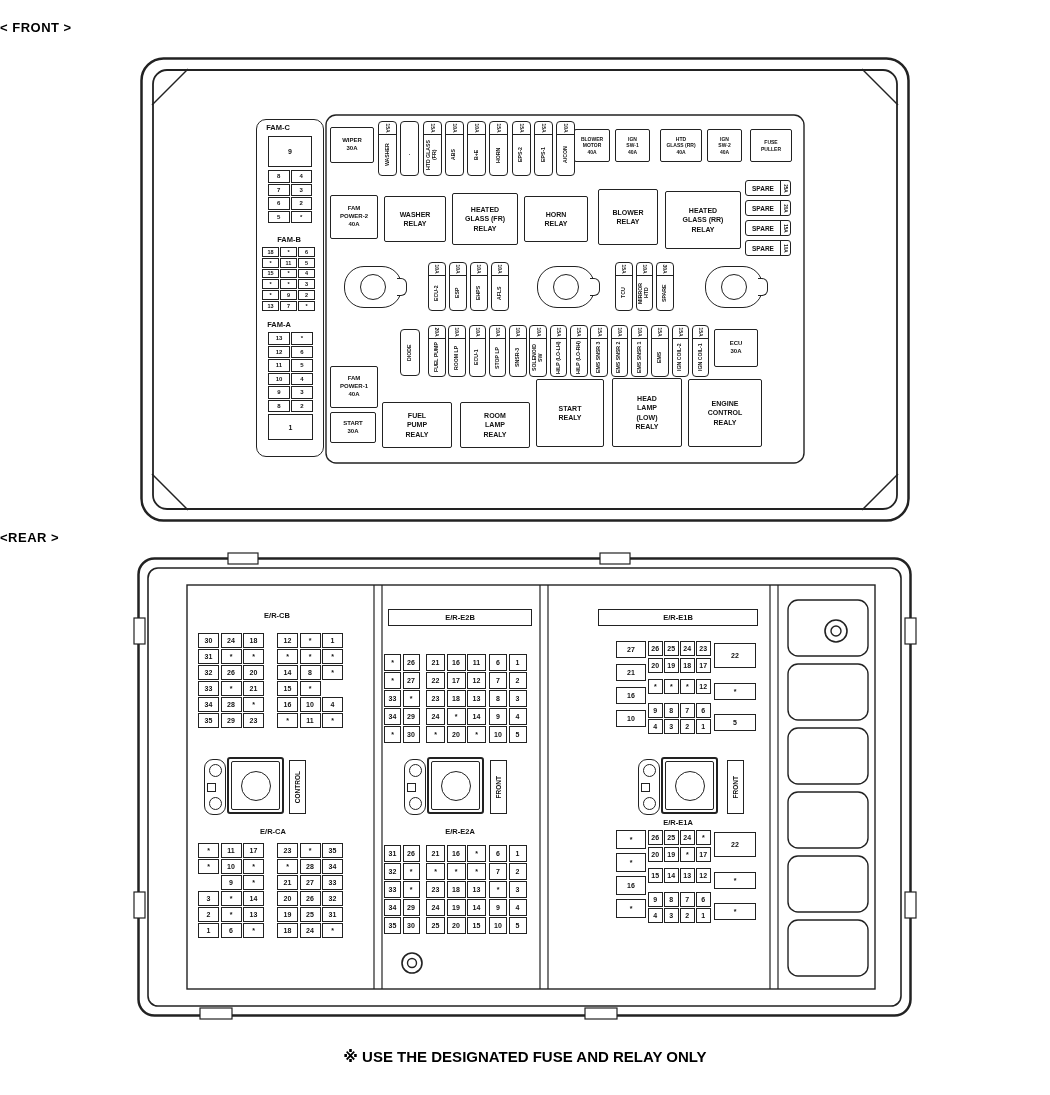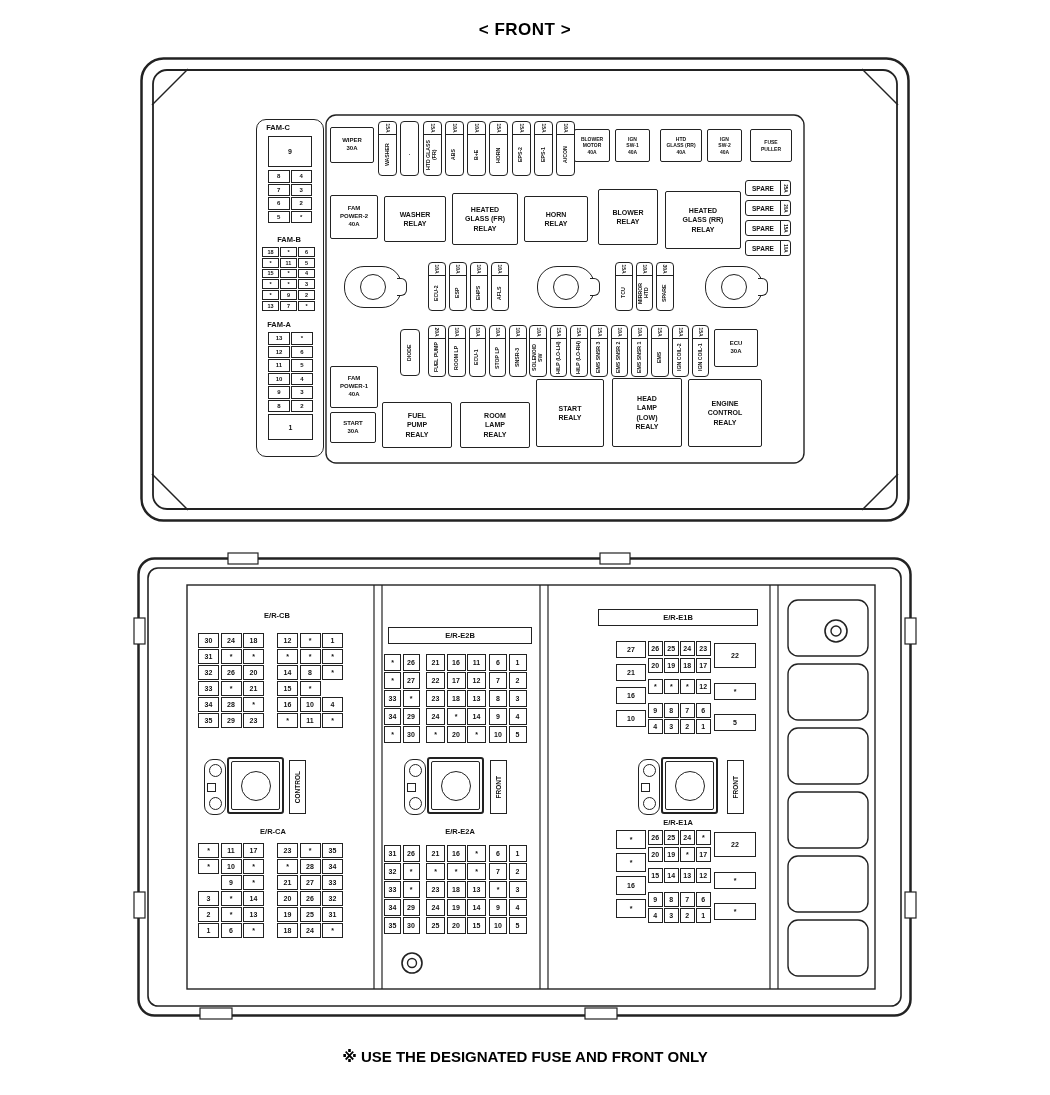--- a/index.html
+++ b/index.html
@@ -1,19 +1,19 @@
 <!DOCTYPE html>
 <html><head>
 <meta charset="utf-8">
 <style>
   html,body{margin:0;padding:0;background:#fff;}
   .canvas{position:relative;width:1050px;height:1095px;background:#fff;
           font-family:"Liberation Sans","DejaVu Sans",sans-serif;color:#111;overflow:hidden;}
-  .ttl{position:absolute;left:0;width:100%;text-align:center;font-weight:bold;
-       font-size:17px;letter-spacing:.5px;color:#000;}
+  .ttl{position:absolute;left:0;width:100%;text-align:left;font-weight:bold;
+       font-size:13px;letter-spacing:.5px;color:#000;}
   .ftr{position:absolute;left:0;width:100%;text-align:center;font-weight:bold;
        font-size:15px;color:#000;}
   svg{position:absolute;}
   
   .rbox{position:absolute;border:1.8px solid #222;border-radius:2px;background:#fff;
         display:flex;align-items:center;justify-content:center;text-align:center;
         white-space:pre-line;font-weight:bold;font-size:6.5px;line-height:1.3;box-sizing:border-box;}
   .f5{font-size:5px;line-height:1.25;}
   .f6{font-size:6px;}
   .f7{font-size:7px;}
@@ -464,20 +464,21 @@
   <div class="rbox f7" style="left:536px;top:379px;width:68px;height:68px">START
 REALY</div>
   <div class="rbox f7" style="left:612px;top:378px;width:70px;height:69px">HEAD
 LAMP
 (LOW)
 REALY</div>
   <div class="rbox f7" style="left:688px;top:379px;width:74px;height:68px">ENGINE
 CONTROL
 REALY</div>
 
+  <div class="ttl" style="top:530px">&lt;REAR &gt;</div>
 
   <svg width="790" height="475" viewBox="0 0 790 475" style="left:130px;top:550px">
     <g fill="#fff" stroke="#222">
       <rect x="8.5" y="8.5" width="772" height="457" rx="16" stroke-width="2.5" fill="none"></rect>
       <rect x="18" y="18" width="753" height="438" rx="10" stroke-width="1.6" fill="none"></rect>
       <rect x="57" y="35" width="688" height="404" stroke-width="1.4" fill="none"></rect>
       <rect x="98" y="3" width="30" height="11" stroke-width="1.2"></rect>
       <rect x="470" y="3" width="30" height="11" stroke-width="1.2"></rect>
       <rect x="70" y="458" width="32" height="11" stroke-width="1.2"></rect>
       <rect x="455" y="458" width="32" height="11" stroke-width="1.2"></rect>
@@ -641,21 +642,21 @@
         <div class="cell">25</div>
         <div class="cell">31</div>
       </div>
       <div class="grow">
         <div class="cell">18</div>
         <div class="cell">24</div>
         <div class="cell">*</div>
       </div>
     </div>
 
-  <div class="hdrbox" style="left:388px;top:627px;width:144px;height:17px">E/R-E2B</div>
+  <div class="hdrbox" style="left:388px;top:609px;width:144px;height:17px">E/R-E2B</div>
   <div class="vgrid" style="left:384px;top:654px;--cw:17px;--ch:16.5px">
       <div class="grow">
         <div class="cell">*</div>
         <div class="cell">26</div>
       </div>
       <div class="grow">
         <div class="cell">*</div>
         <div class="cell">27</div>
       </div>
       <div class="grow">
@@ -901,15 +902,15 @@
         <div class="cell">2</div>
         <div class="cell">1</div>
       </div>
     </div>
   <div class="vl vlr" style="left:714px;top:832px;--cw:42px;--ch:17px">
       <div class="cell">22</div>
       <div class="cell">*</div>
       <div class="cell">*</div>
     </div>
 
-  <div class="ftr" style="top:1048px">※ USE THE DESIGNATED FUSE AND FRONT ONLY</div>
+  <div class="ftr" style="top:1048px">※ USE THE DESIGNATED FUSE AND RELAY ONLY</div>
 
 </div>
 
 </body></html>

